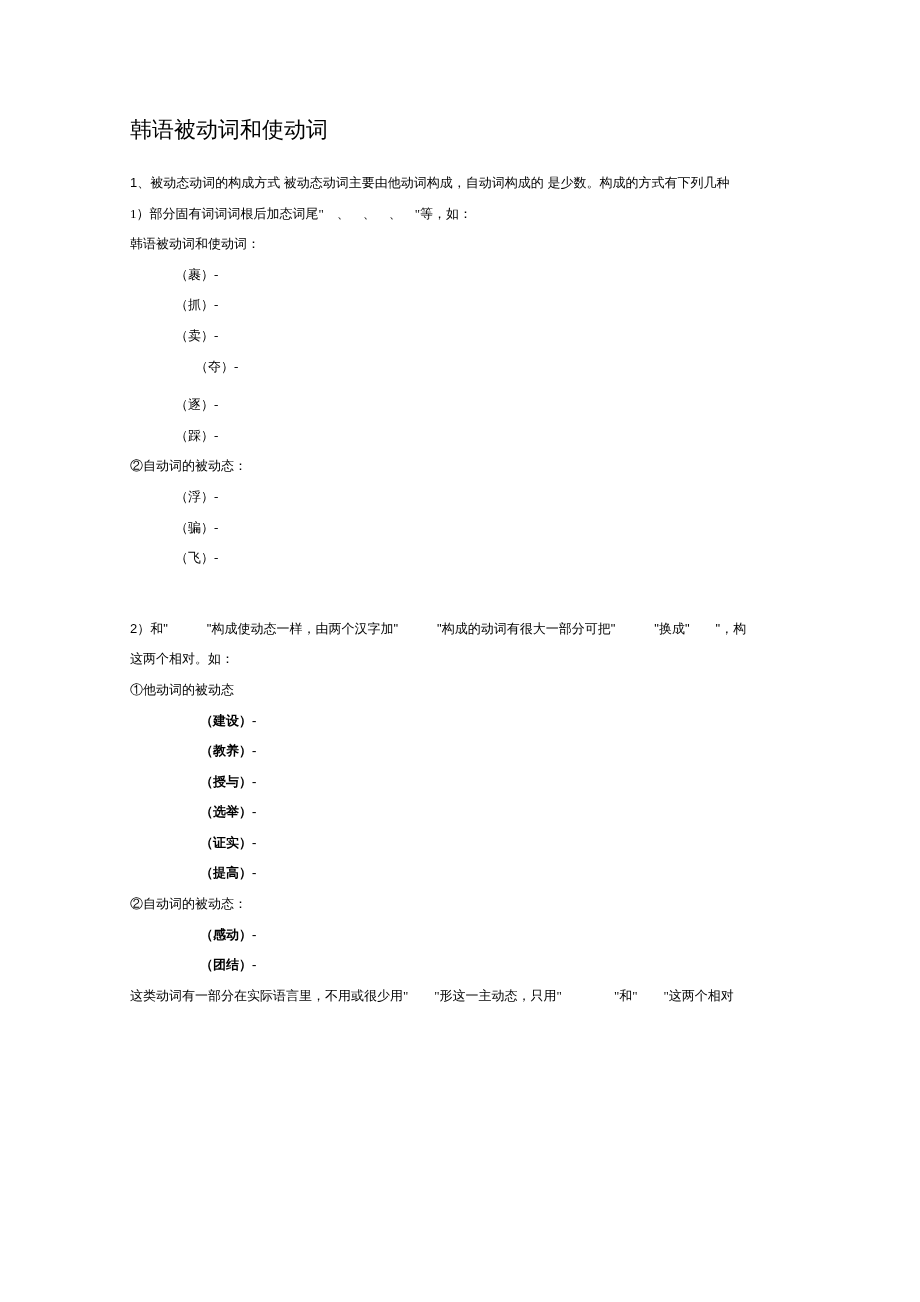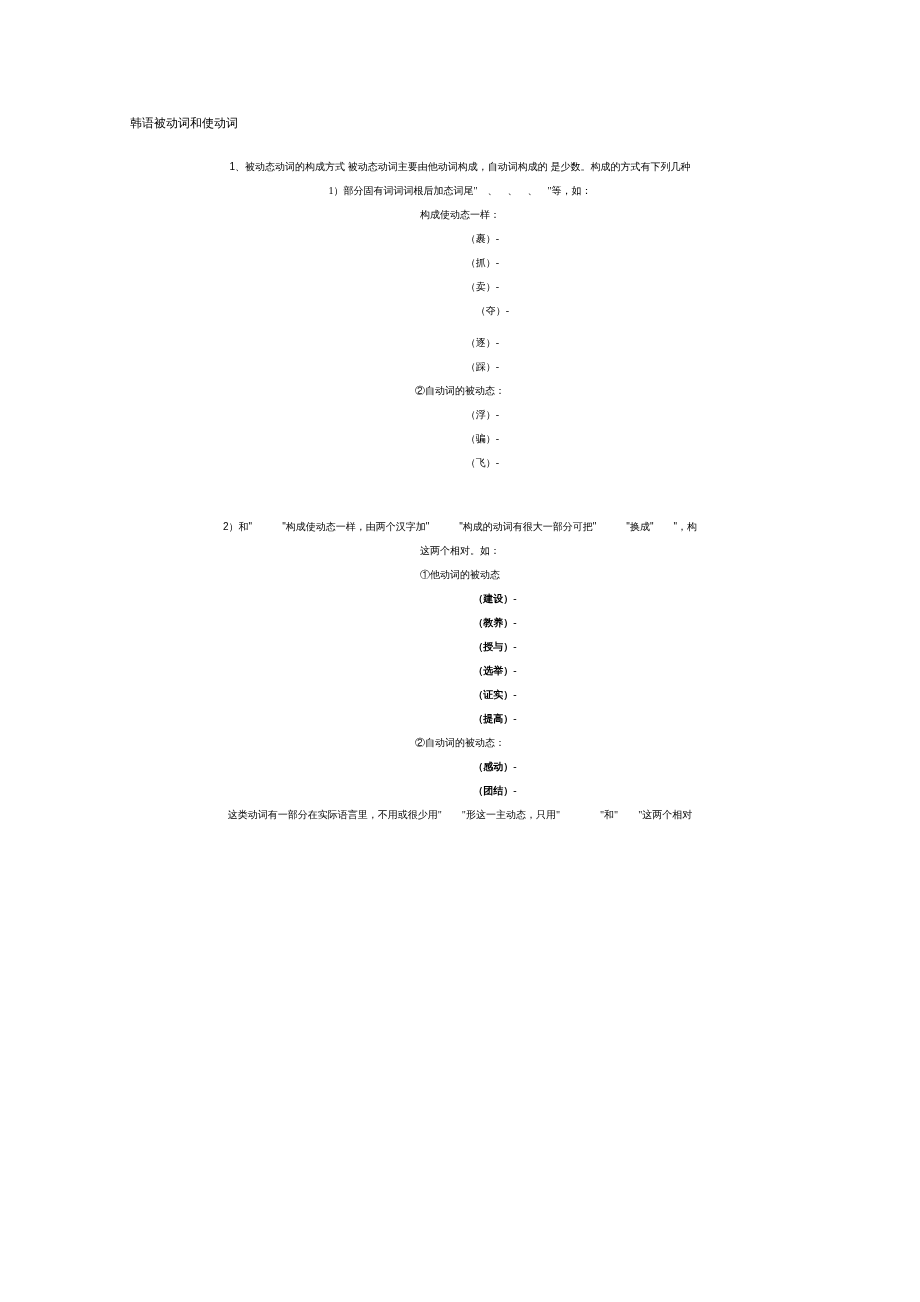--- a/index.html
+++ b/index.html
@@ -9,31 +9,30 @@
     }
     body {
       width: 920px;
       height: 1302px;
       background: #ffffff;
       font-family: "SimSun", "宋体", serif;
       color: #000000;
       padding: 115px 130px 50px 130px;
     }
     .title {
-      font-size: 12px;
+      font-size: 22px;
       font-weight: normal;
       margin-bottom: 24px;
       font-family: "SimSun", "宋体", serif;
     }
     .line {
-      font-size: 10px;
+      font-size: 13px;
       line-height: 2.2;
       margin-bottom: 2px;
       font-family: "SimSun", "宋体", serif;
-      text-align: center;
     }
     .numbered {
       font-family: Arial, "SimSun", sans-serif;
     }
     .indent-1 {
       padding-left: 45px;
     }
     .indent-2 {
       padding-left: 65px;
     }
@@ -53,21 +52,21 @@
   </style>
 </head>
 <body>
 
 <div class="title">韩语被动词和使动词</div>
 
 <div class="line numbered">1、被动态动词的构成方式 被动态动词主要由他动词构成，自动词构成的 是少数。构成的方式有下列几种</div>
 
 <div class="line">1）部分固有词词词根后加态词尾"　、　、　、　"等，如：</div>
 
-<div class="line">构成使动态一样：</div>
+<div class="line">韩语被动词和使动词：</div>
 
 <div class="line indent-1">（裹）-</div>
 <div class="line indent-1">（抓）-</div>
 <div class="line indent-1">（卖）-</div>
 <div class="line indent-2">  （夺）-</div>
 <div class="spacer-sm"></div>
 <div class="line indent-1">（逐）-</div>
 <div class="line indent-1">（踩）-</div>
 
 <div class="line">②自动词的被动态：</div>

